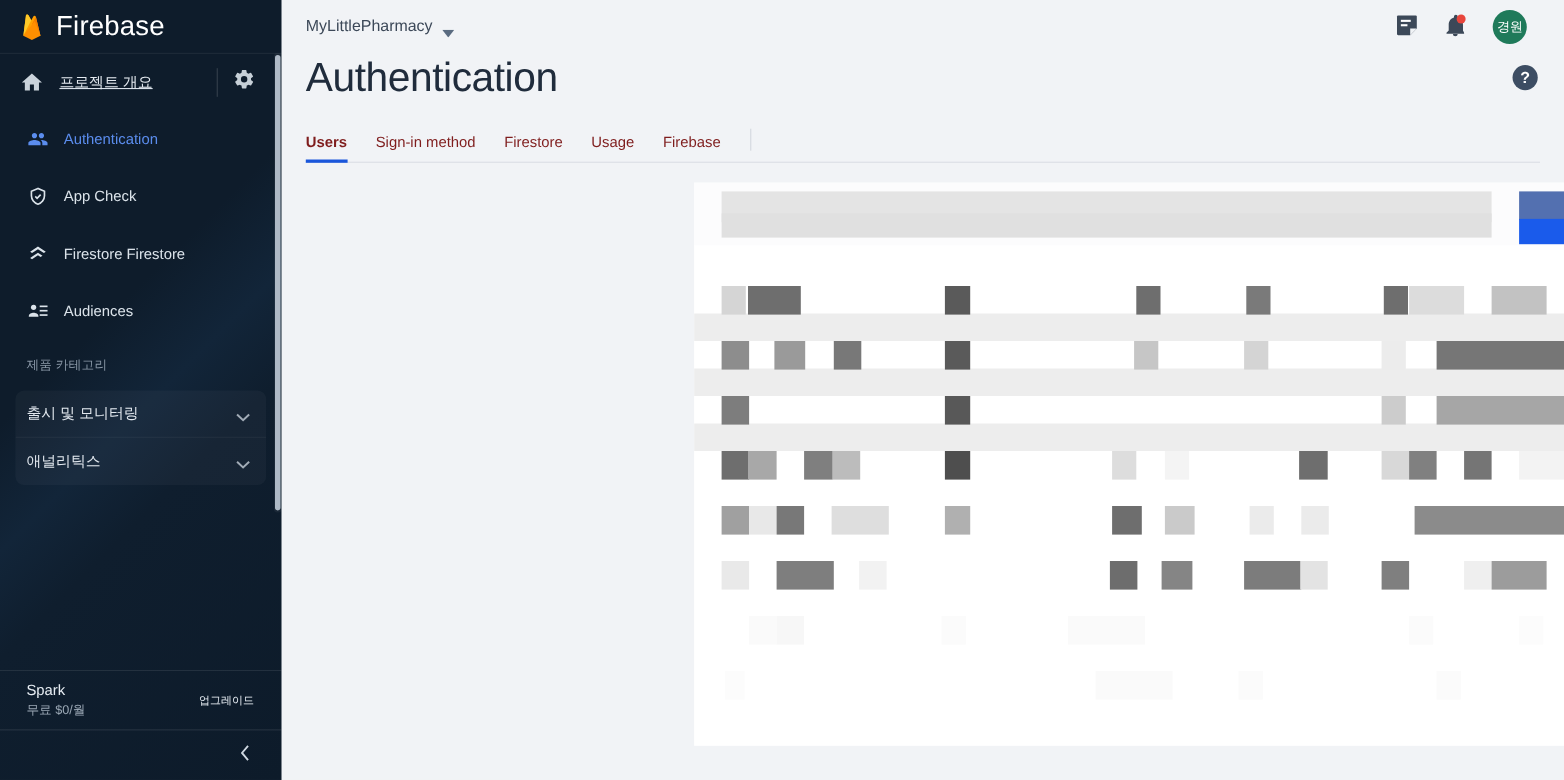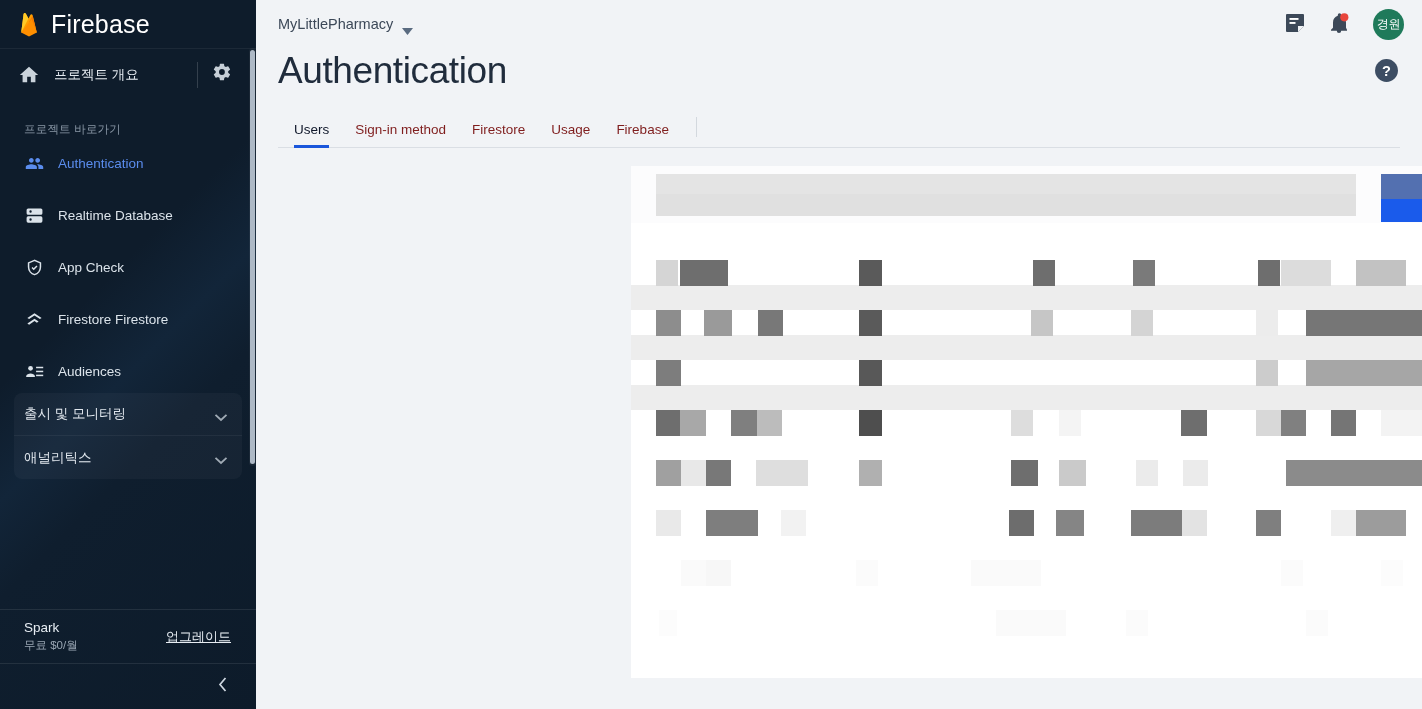--- a/index.html
+++ b/index.html
@@ -25,20 +25,21 @@
     height: 48px; display: flex; align-items: center; gap: 11px;
     padding-left: 18px; flex: 0 0 48px;
   }
   .fb-flame { width: 22px; height: 28px; position: relative; }
   .fb-wordmark { font-size: 25px; color: #fff; letter-spacing: .2px; font-weight: 400; }
 
   .proj-row {
     height: 52px; display: flex; align-items: center;
     padding: 0 8px 0 18px; flex: 0 0 52px;
     border-top: 1px solid rgba(255,255,255,.06);
+    text-decoration: underline;
   }
   .home-ic { width: 22px; height: 22px; flex: 0 0 22px; opacity: .92; }
   .proj-label { font-size: 13.5px; color: #e3e9ef; margin-left: 14px; flex: 1 1 auto; }
   .vdiv { width: 1px; height: 26px; background: rgba(255,255,255,.16); margin-right: 14px; }
   .gear-btn { width: 26px; height: 26px; margin-right: 10px; opacity: .9; cursor: pointer; }
 
   .sb-scroll { flex: 1 1 auto; overflow: hidden; position: relative; padding-top: 10px; }
   .sec-label {
     font-size: 11.5px; color: #8b99a8; padding: 12px 0 10px 24px; letter-spacing: .2px;
   }
@@ -67,41 +68,41 @@
   .cat-item:last-child { border-bottom: none; }
   .chev { width: 14px; height: 9px; opacity: .75; }
 
   .plan-box {
     border-top: 1px solid rgba(255,255,255,.09);
     height: 54px; display: flex; align-items: center; padding: 0 25px 0 24px;
     flex: 0 0 54px;
   }
   .plan-name { font-size: 13.5px; color: #e7edf3; line-height: 1.25; }
   .plan-sub { font-size: 11.5px; color: #9aa7b4; margin-top: 1px; }
-  .plan-upgrade { margin-left: auto; font-size: 13px; color: #e7edf3; cursor: pointer; text-decoration: underline; }
+  .plan-upgrade { margin-left: auto; font-size: 10px; color: #e7edf3; cursor: pointer; }
 
   .collapse-bar {
     border-top: 1px solid rgba(255,255,255,.09);
     height: 46px; display: flex; align-items: center; justify-content: flex-end;
     padding-right: 26px; flex: 0 0 46px; cursor: pointer;
   }
 
   .sb-track {
     position: absolute; left: 249px; top: 48px; width: 7px; height: 418px;
     background: rgba(255,255,255,.05); border-radius: 4px;
   }
   .sb-thumb {
     position: absolute; left: 250px; top: 50px; width: 5px; height: 414px;
     background: #aeb9c6; border-radius: 4px; cursor: pointer;
   }
 
   
   .main { flex: 1 1 auto; height: 709px; background: #f1f3f6; position: relative; overflow: hidden; }
 
-  .topbar { height: 48px; display: flex; align-items: center; padding: 0 18px 0 22px; }
+  .topbar { height: 48px; display: flex; align-items: center; padding: 0 34px 0 22px; }
   .proj-sel { display: flex; align-items: center; gap: 9px; cursor: pointer; }
   .proj-sel .nm { font-size: 14.5px; color: #3c4858; }
   .caret { width: 11px; height: 7px; }
   .topbar-spacer { flex: 1 1 auto; }
   .tb-icon { width: 26px; height: 26px; margin-left: 18px; cursor: pointer; position: relative; }
   .avatar {
     width: 31px; height: 31px; border-radius: 50%; background: #1f7a5a;
     color: #fff; font-size: 12px; display: flex; align-items: center; justify-content: center;
     margin-left: 20px; cursor: pointer; letter-spacing: -.3px;
   }
@@ -117,21 +118,21 @@
 
   .tabs {
     display: flex; align-items: flex-end; gap: 0;
     margin: 26px 22px 0 22px; border-bottom: 1px solid #dadee4; height: 33px;
   }
   .tab {
     font-size: 13.5px; color: #7f1d1d; padding: 0 13px 10px 13px; cursor: pointer;
     position: relative; white-space: nowrap;
   }
   .tab:first-child { padding-left: 0; }
-  .tab.active { color: #0f172a; font-weight: 400; margin-left: 16px; }
+  .tab.active { color: #7f1d1d; font-weight: 700; }
   .tab.active::after {
     content: ""; position: absolute; left: 0; right: 13px; bottom: -1px;
     height: 3px; background: #1a56db;
   }
   .tab-div { width: 1px; height: 20px; background: #d3d8de; margin: 0 12px 10px 14px; }
   .tab-ext { display: flex; align-items: center; gap: 7px; padding-bottom: 10px; cursor: pointer; font-size: 13.5px; color: #3c4858; }
   .badge-new {
     background: #2563eb; color: #fff; font-size: 10px; border-radius: 9px;
     padding: 2px 8px 3px 8px; line-height: 1; letter-spacing: -.2px;
   }
@@ -176,41 +177,32 @@
       <span class="vdiv"></span>
       <span class="gear-btn">
         <svg width="20" height="20" viewBox="0 0 24 24" fill="#dbe3ea">
             <path d="M19.4 13c.04-.32.06-.65.06-1s-.02-.68-.07-1l2.11-1.63a.5.5 0 0 0 .12-.64l-2-3.46a.5.5 0 0 0-.6-.22l-2.49 1a7.3 7.3 0 0 0-1.73-1l-.38-2.65A.49.49 0 0 0 13.93 2h-4a.49.49 0 0 0-.48.42L9.07 5.07c-.63.26-1.2.6-1.73 1l-2.49-1a.5.5 0 0 0-.6.22l-2 3.46a.5.5 0 0 0 .12.64L4.48 11c-.05.32-.08.66-.08 1s.03.68.08 1l-2.11 1.63a.5.5 0 0 0-.12.64l2 3.46c.12.22.38.3.6.22l2.49-1c.52.4 1.1.74 1.73 1l.38 2.65c.4.24.24.42.48.42h4c.25 0 .45-.18.48-.42l.38-2.65c.63-.26 1.2-.6 1.73-1l2.49 1c.23.08.48 0 .6-.22l2-3.46a.5.5 0 0 0-.12-.64L19.4 13zm-7.47 2.5a3.5 3.5 0 1 1 0-7 3.5 3.5 0 0 1 0 7z"></path>
           </svg>
       </span>
     </div>
 
     <div class="sb-scroll">
 
-      <div class="sec-label">프로젝트 바로가기</div>
 
       <div class="nav-list">
 
         <div class="nav-item active" style="margin-bottom:0">
           <span class="ic">
             <svg width="19" height="19" viewBox="0 0 24 24" fill="#5b8dee">
                 <path d="M16 11c1.66 0 3-1.34 3-3s-1.34-3-3-3-3 1.34-3 3 1.34 3 3 3zm-8 0c1.66 0 3-1.34 3-3S9.66 5 8 5 5 6.34 5 8s1.34 3 3 3zm0 2c-2.33 0-7 1.17-7 3.5V19h14v-2.5c0-2.33-4.67-3.5-7-3.5zm8 0c-.29 0-.62.02-.97.05 1.16.84 1.97 1.97 1.97 3.45V19h6v-2.5c0-2.33-4.67-3.5-7-3.5z"></path>
               </svg>
           </span>
           <span class="lbl">Authentication</span>
         </div>
 
-        <div class="nav-item" style="margin-top:20px">
-          <span class="ic">
-            <svg width="19" height="19" viewBox="0 0 24 24" fill="#dbe3ea">
-                <path d="M20 3H4a2 2 0 0 0-2 2v4a2 2 0 0 0 2 2h16a2 2 0 0 0 2-2V5a2 2 0 0 0-2-2zM7 8.5A1.5 1.5 0 1 1 7 5.5a1.5 1.5 0 0 1 0 3zM20 13H4a2 2 0 0 0-2 2v4a2 2 0 0 0 2 2h16a2 2 0 0 0 2-2v-4a2 2 0 0 0-2-2zM7 18.5a1.5 1.5 0 1 1 0-3 1.5 1.5 0 0 1 0 3z"></path>
-              </svg>
-          </span>
-          <span class="lbl">Realtime Database</span>
-        </div>
 
         <div class="nav-item" style="margin-top:20px">
           <span class="ic">
             <svg width="19" height="19" viewBox="0 0 24 24" fill="none" stroke="#dbe3ea" stroke-width="1.9">
                 <path d="M12 3 4.5 6.2v5.2c0 4.4 3.2 8.5 7.5 9.6 4.3-1.1 7.5-5.2 7.5-9.6V6.2z"></path>
                 <path d="M8.9 12.1l2.1 2.1 4.1-4.2"></path>
               </svg>
           </span>
           <span class="lbl">App Check</span>
         </div>
@@ -232,20 +224,21 @@
                 <path d="M1.5 18c0-2.4 3.2-3.6 5.5-3.6S12.5 15.6 12.5 18v1h-11z"></path>
                 <rect x="14" y="6" width="9" height="1.9"></rect>
                 <rect x="14" y="11" width="9" height="1.9"></rect>
                 <rect x="14" y="16" width="9" height="1.9"></rect>
               </svg>
           </span>
           <span class="lbl">Audiences</span>
         </div>
       </div>
 
+      <div class="sec-label" style="padding-top:26px">제품 카테고리</div>
 
       <div class="cat-group">
         <div class="cat-item">
           <span>출시 및 모니터링</span>
           <span class="chev">
             <svg width="14" height="9" viewBox="0 0 14 9" fill="none" stroke="#cfd8e1" stroke-width="1.8">
                 <path d="M1.5 1.8 7 7 12.5 1.8"></path>
               </svg>
           </span>
         </div>

